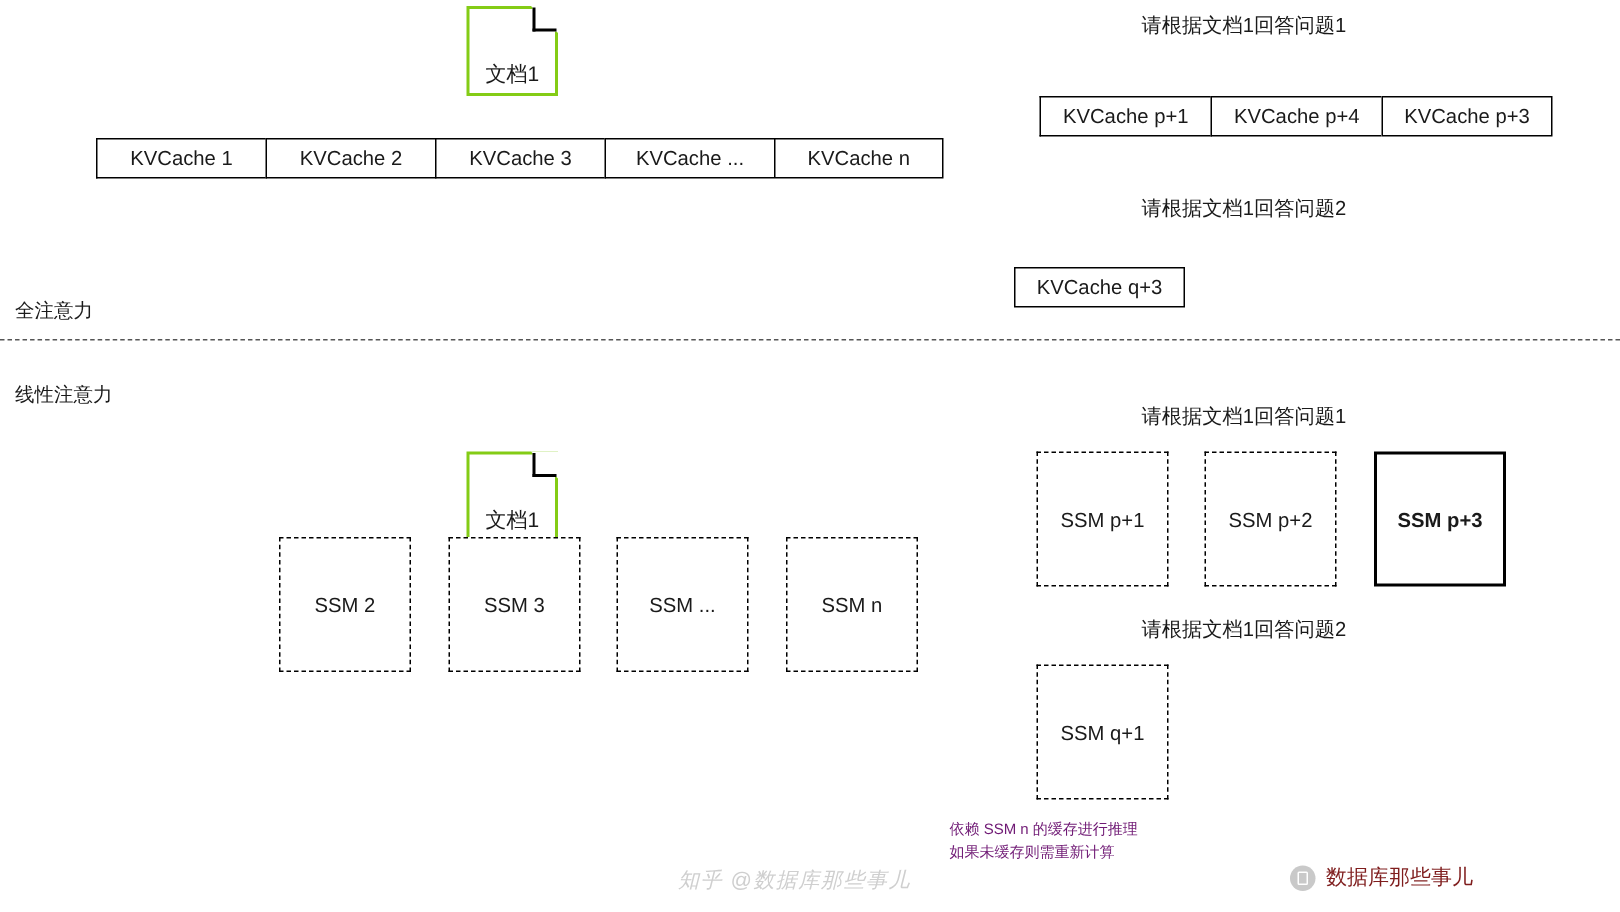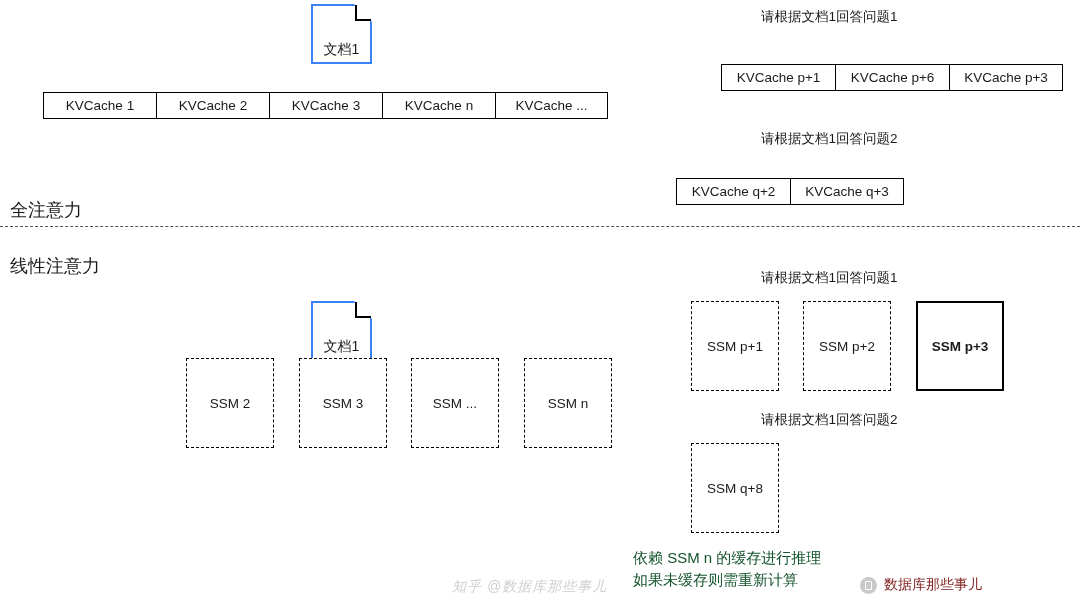--- a/index.html
+++ b/index.html
@@ -17,21 +17,21 @@
   }
   .canvas {
     position: relative;
     width: 1080px;
     height: 608px;
   }
 
   
   .doc {
     position: absolute;
-    border: 2px solid #3b82f6;
+    border: 2px solid #84cc16;
     background: #fff;
     box-sizing: border-box;
   }
   .doc .fold {
     position: absolute;
     top: -1px;
     right: -1px;
     width: 16px;
     height: 16px;
     background: #ffffff;
@@ -91,21 +91,21 @@
     white-space: nowrap;
   }
   .ssmbox.solid { border-style: solid; border-width: 2px; font-weight: bold; }
 
   .label {
     position: absolute;
     font-size: 13.5px;
     white-space: nowrap;
     line-height: 1.35;
   }
-  .section-label { font-size: 18px; }
+  .section-label { font-size: 13px; }
 
   .divider {
     position: absolute;
     left: 0;
     width: 1080px;
     height: 0;
     border-top: 1.5px dashed #555;
   }
 
   
@@ -139,57 +139,56 @@
     left: 5px;
     top: 4px;
     width: 7px;
     height: 9px;
     border: 1.5px solid #ffffff;
     border-radius: 1px;
     box-sizing: border-box;
   }
   .footnote {
     position: absolute;
-    font-size: 15px;
+    font-size: 10px;
     line-height: 1.45;
-    color: #14532d;
+    color: #701a75;
     white-space: pre-line;
   }
 </style>
 </head>
 <body>
 
 <div class="canvas">
 
   <div class="doc" style="left:311px; top:4px; width:61px; height:60px;">
     <div class="fold-cut"></div>
     <div class="fold"></div>
     <div class="doc-label">文档1</div>
   </div>
 
-  <div class="kvrow" style="left:43px; top:92px;">
+  <div class="kvrow" style="left:64px; top:92px;">
     <div class="cell" style="width:113px;height:27px;">KVCache 1</div>
     <div class="cell" style="width:113px;height:27px;">KVCache 2</div>
     <div class="cell" style="width:113px;height:27px;">KVCache 3</div>
+    <div class="cell" style="width:113px;height:27px;">KVCache ...</div>
     <div class="cell" style="width:113px;height:27px;">KVCache n</div>
-    <div class="cell" style="width:113px;height:27px;">KVCache ...</div>
   </div>
 
   <div class="label" style="left:761px; top:8px;">请根据文档1回答问题1</div>
 
-  <div class="kvrow" style="left:704px; top:64px;padding-left:17px;">
+  <div class="kvrow" style="left:676px; top:64px;padding-left:17px;">
     <div class="cell" style="width:114px;height:27px;">KVCache p+1</div>
-    <div class="cell" style="width:114px;height:27px;">KVCache p+6</div>
+    <div class="cell" style="width:114px;height:27px;">KVCache p+4</div>
     <div class="cell" style="width:114px;height:27px;">KVCache p+3</div>
   </div>
 
   <div class="label" style="left:761px; top:130px;">请根据文档1回答问题2</div>
 
   <div class="kvrow" style="left:676px; top:178px;">
-    <div class="cell" style="width:114px;height:27px;">KVCache q+2</div>
     <div class="cell" style="width:114px;height:27px;">KVCache q+3</div>
   </div>
 
   <div class="label section-label" style="left:10px; top:198px;">全注意力</div>
 
   <div class="divider" style="top:226px;"></div>
 
   <div class="label section-label" style="left:10px; top:254px;">线性注意力</div>
 
   <div class="doc" style="left:311px; top:301px; width:61px; height:60px;">
@@ -204,21 +203,21 @@
   <div class="ssmbox" style="left:524px; top:358px; width:88px; height:90px;">SSM n</div>
 
   <div class="label" style="left:761px; top:269px;">请根据文档1回答问题1</div>
 
   <div class="ssmbox" style="left:691px; top:301px; width:88px; height:90px;">SSM p+1</div>
   <div class="ssmbox" style="left:803px; top:301px; width:88px; height:90px;">SSM p+2</div>
   <div class="ssmbox solid" style="left:916px; top:301px; width:88px; height:90px;">SSM p+3</div>
 
   <div class="label" style="left:761px; top:411px;">请根据文档1回答问题2</div>
 
-  <div class="ssmbox" style="left:691px; top:443px; width:88px; height:90px;">SSM q+8</div>
+  <div class="ssmbox" style="left:691px; top:443px; width:88px; height:90px;">SSM q+1</div>
 
   <div class="footnote" style="left:633px; top:547px;">依赖 SSM n 的缓存进行推理
 如果未缓存则需重新计算</div>
 
   <div class="wm-center" style="left:452px; top:578px;font-style:italic;">知乎 @数据库那些事儿</div>
 
   <div class="wm-right" style="left:860px; top:576px;">
     <span class="wm-logo"></span>
     <span>数据库那些事儿</span>
   </div>

